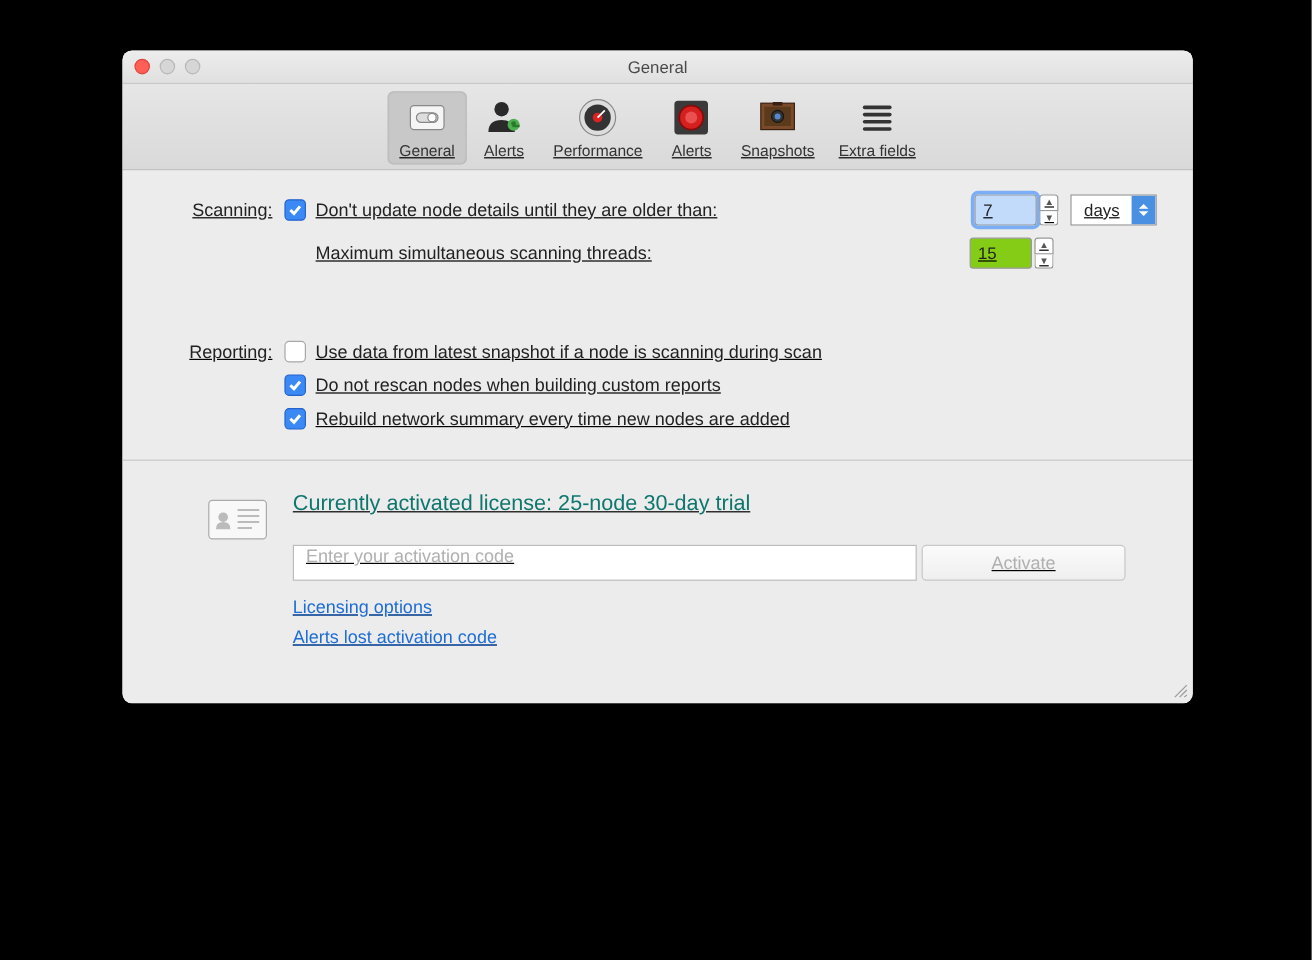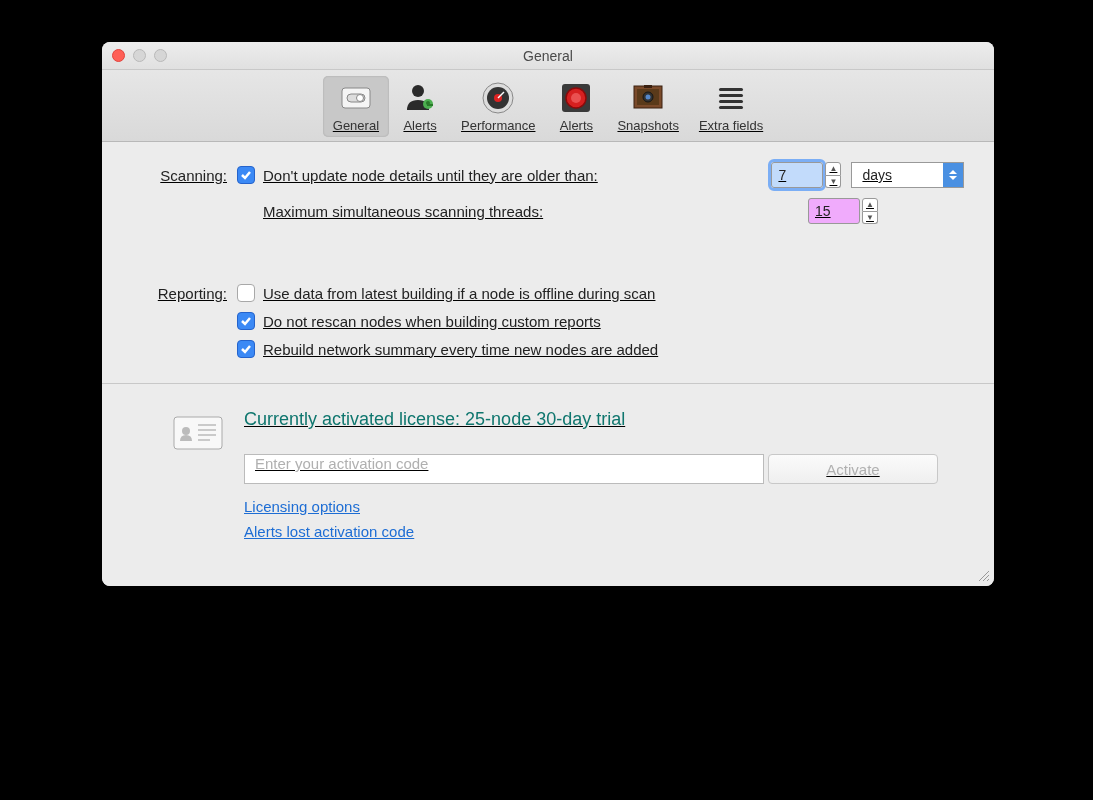--- a/index.html
+++ b/index.html
@@ -138,21 +138,21 @@
     .spacer {
       flex: 1;
     }
     .num-input {
       width: 52px;
       height: 26px;
       border: 1px solid #999;
       border-radius: 3px;
       font-size: 14px;
       padding: 0 6px;
-      background: #f0abfc;
+      background: #84cc16;
       color: #222;
     }
     .num-input.focused {
       outline: 3px solid #7baef5;
       background: #c2dbfb;
     }
     .stepper {
       width: 16px;
       height: 26px;
       display: flex;
@@ -176,21 +176,20 @@
       height: 26px;
       background: #fff;
       border: 1px solid #999;
       border-radius: 0;
       display: flex;
       align-items: center;
       padding: 0 0 0 10px;
       font-size: 14px;
       color: #222;
       overflow: hidden;
-      gap: 41px;
     }
     .select-arrow {
       background: #4a90e2;
       width: 20px;
       height: 100%;
       display: flex;
       flex-direction: column;
       align-items: center;
       justify-content: center;
       gap: 2px;
@@ -389,21 +388,21 @@
         <div class="stepper-btn">▼</div>
       </div>
       <div style="width:86px"></div>
     </div>
 
     <div class="section-gap"></div>
 
     <div class="form-row">
       <div class="form-label">Reporting:</div>
       <div class="checkbox unchecked"></div>
-      <span class="check-text">Use data from latest building if a node is offline during scan</span>
+      <span class="check-text">Use data from latest snapshot if a node is scanning during scan</span>
     </div>
 
     <div class="form-row">
       <div class="form-label"></div>
       <div class="checkbox checked">
         <svg viewBox="0 0 12 12">
             <path class="check-path" d="M2 6 L5 9 L10 3"></path>
           </svg>
       </div>
       <span class="check-text">Do not rescan nodes when building custom reports</span>

